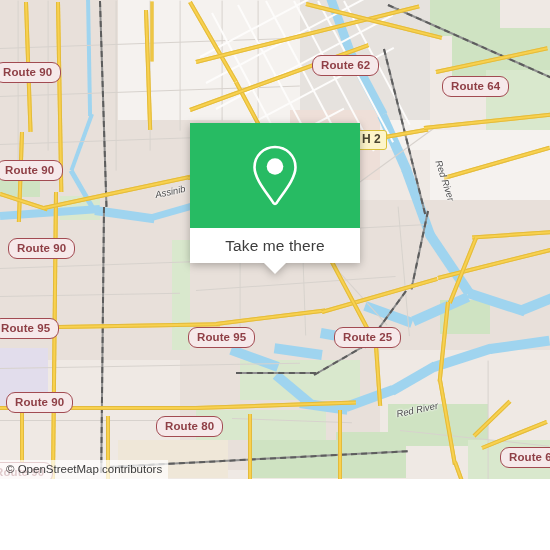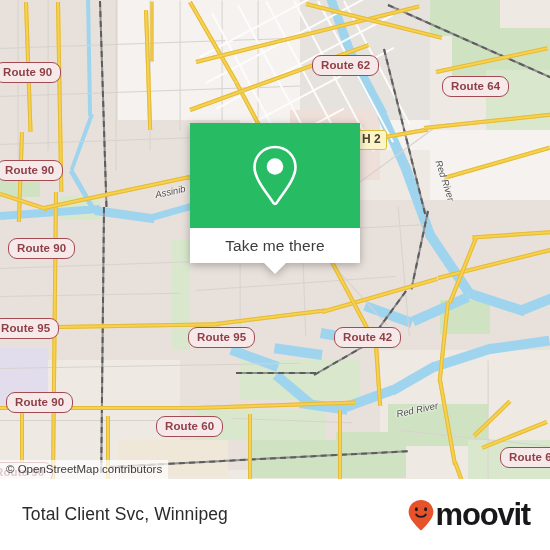--- a/index.html
+++ b/index.html
@@ -300,23 +300,23 @@
     </div>
 
     <div class="mlayer">
       <div class="shield" style="left:-6px;  top:62px;">Route 90</div>
       <div class="shield" style="left:312px; top:55px;">Route 62</div>
       <div class="shield" style="left:442px; top:76px;">Route 64</div>
       <div class="shield" style="left:-4px;  top:160px;">Route 90</div>
       <div class="shield" style="left:8px;   top:238px;">Route 90</div>
       <div class="shield" style="left:-8px;  top:318px;">Route 95</div>
       <div class="shield" style="left:188px; top:327px;">Route 95</div>
-      <div class="shield" style="left:334px; top:327px;">Route 42</div>
+      <div class="shield" style="left:334px; top:327px;">Route 25</div>
       <div class="shield" style="left:6px;   top:392px;">Route 90</div>
-      <div class="shield" style="left:156px; top:416px;">Route 60</div>
+      <div class="shield" style="left:156px; top:416px;">Route 80</div>
       <div class="shield" style="left:500px; top:447px;">Route 62</div>
       <div class="shield" style="left:-14px; top:462px;">Route 90</div>
       <div class="shield-hw" style="left:356px; top:130px;">H 2</div>
     </div>
 
     <div id="popup">
       <div id="popup-top">
         <svg width="56" height="70" viewBox="0 0 56 70" aria-hidden="true">
           <path d="M28 6 C16.5 6 7.5 15 7.5 26.3 C7.5 38 20 52 26.6 62.2 C27.2 63.2 28.8 63.2 29.4 62.2 C36 52 48.5 38 48.5 26.3 C48.5 15 39.5 6 28 6 Z" fill="none" stroke="#ffffff" stroke-width="2.6"></path>
           <circle cx="28" cy="25.5" r="8.3" fill="#ffffff"></circle>
@@ -324,26 +324,14 @@
       </div>
       <div id="popup-bottom">
         <span id="popup-label">Take me there</span>
         <div id="popup-tail"></div>
       </div>
     </div>
 
     <div id="attribution">© OpenStreetMap contributors</div>
   </div>
 
-  <div id="footer">
-    <span id="footer-title">Total Client Svc, Winnipeg</span>
-    <div id="brand">
-      <svg id="brand-mark" viewBox="0 0 26 32" aria-hidden="true">
-        <path d="M13 1 C6.1 1 0.6 6.4 0.6 13.1 C0.6 19.5 8.2 27 11.9 30.8 C12.5 31.4 13.5 31.4 14.1 30.8 C17.8 27 25.4 19.5 25.4 13.1 C25.4 6.4 19.9 1 13 1 Z" fill="#e8522b"></path>
-        <ellipse cx="8.4" cy="10.2" rx="1.5" ry="2.0" fill="#1d1d1f"></ellipse>
-        <ellipse cx="17.6" cy="10.2" rx="1.5" ry="2.0" fill="#1d1d1f"></ellipse>
-        <path d="M8.2 15.6 C10.3 18.6 15.7 18.6 17.8 15.6" fill="none" stroke="#1d1d1f" stroke-width="1.9" stroke-linecap="round"></path>
-      </svg>
-      <span id="brand-word">moovit</span>
-    </div>
-  </div>
 
 </div>
 
 </body></html>

